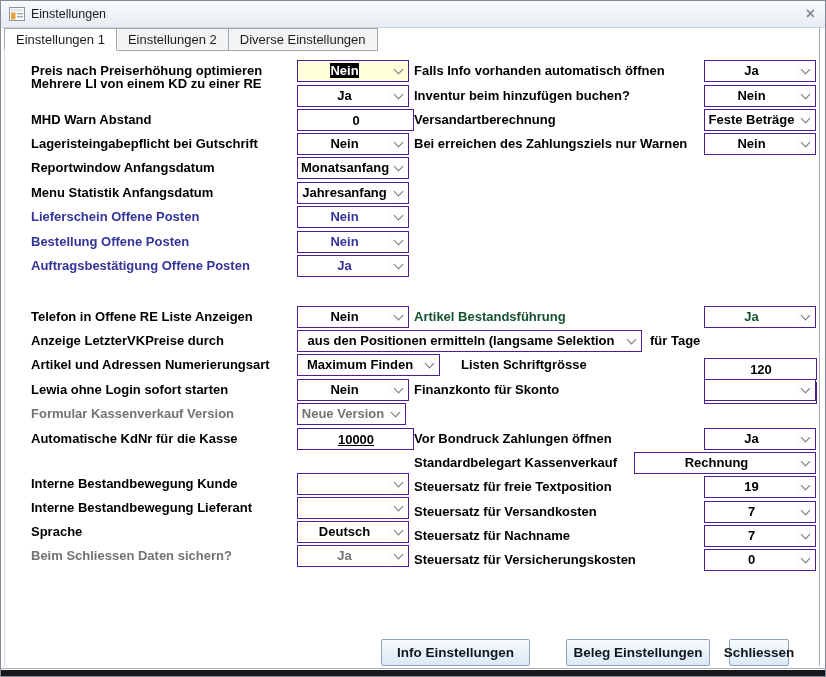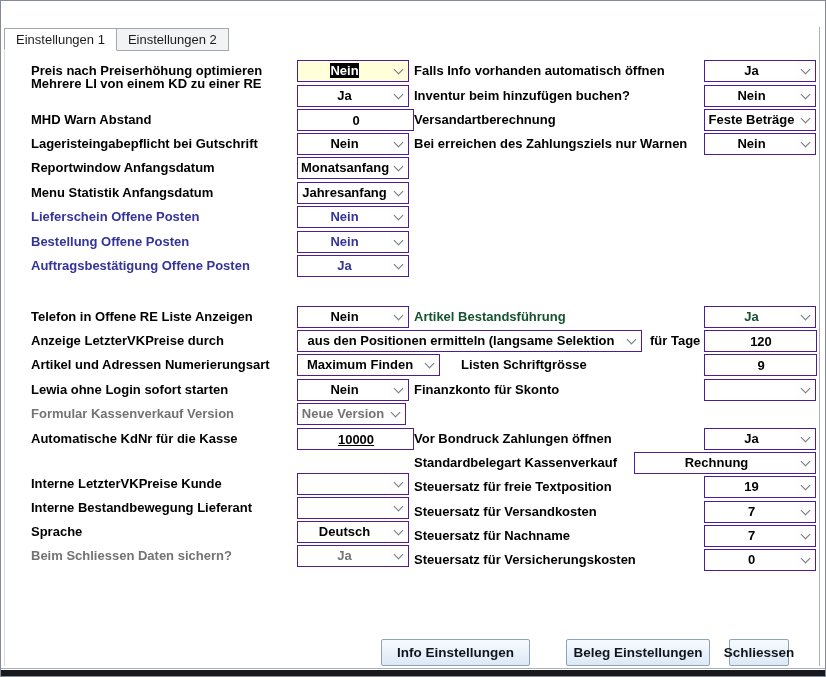--- a/index.html
+++ b/index.html
@@ -23,40 +23,52 @@
   input.fld{padding-left:3px;font-family:"Liberation Sans",sans-serif;outline:none;}
   .blue{color:#333399;}
   .purple{color:#737373;}
   .red{color:#14532d;}
   .focusfld{background:#ffffd9;}
   .sel{background:#000;color:#fff;}
   
   .lfld{left:296px;width:112px;}
   .lin{left:296px;width:117px;}
   .rfld{left:703px;width:112px;}
-  .rin{left:703px;width:113px;}
+  .rin{left:703px;width:113px;margin-top:28px;}
   .llbl{left:30px;}
   .rlbl{left:413px;text-align:right;}
   
   .btn{position:absolute;top:638px;height:27px;box-sizing:border-box;background:linear-gradient(#f7fbfe,#dbe9f7);border:1px solid #8fa3bb;border-radius:2px;font-size:13.5px;font-weight:bold;color:#10151c;display:flex;align-items:center;justify-content:center;cursor:default;}
   
   .edge-right{position:absolute;top:26px;bottom:10px;right:5px;width:1px;background:#aab0b8;}
   .edge-left{position:absolute;top:48px;bottom:10px;left:3px;width:1px;background:#d7dade;}
   .edge-bottomline{position:absolute;left:0;right:0;bottom:7px;height:1px;background:#aab0b8;}
   .bottombar{position:absolute;left:0;right:0;bottom:0;height:6px;background:#17191c;}
 </style>
 </head>
 <body>
 
 <div class="win">
 
+  <div class="titlebar">
+    <svg class="appicon" viewBox="0 0 16 14">
+      <rect x="0.5" y="0.5" width="15" height="13" fill="#fffdf5" stroke="#8a93a3"></rect>
+      <rect x="2" y="2" width="12" height="2.4" fill="#dce6f2"></rect>
+      <rect x="2" y="5.5" width="4.5" height="7" fill="#e8a33d"></rect>
+      <rect x="8" y="6" width="6" height="1.4" fill="#9aa7b8"></rect>
+      <rect x="8" y="9" width="6" height="1.4" fill="#9aa7b8"></rect>
+    </svg>
+    <span class="title">Einstellungen</span>
+    <span class="closeglyph">×</span>
+  </div>
 
   <div class="tabs">
     <div class="tab active">Einstellungen 1</div>
     <div class="tab">Einstellungen 2</div>
+    <div class="tab">Diverse Einstellungen</div>
   </div>
 
   <div class="lbl llbl" style="top:59px">Preis nach Preiserhöhung optimieren</div>
   <div class="fld combo lfld focusfld" style="top:59px"><span class="sel">Nein</span><span class="chevbox" style="background:#ffffd9">
         <i class="chev"></i>
       </span></div>
 
   <div class="lbl llbl" style="top:72px">Mehrere LI von einem KD zu einer RE</div>
   <div class="fld combo lfld" style="top:84px"><span>Ja</span><span class="chevbox">
         <i class="chev"></i>
@@ -116,21 +128,21 @@
       </span></div>
 
   <div class="lbl llbl purple" style="top:402px">Formular Kassenverkauf Version</div>
   <div class="fld combo" style="top:402px;left:296px;width:109px;position:absolute"><span class="purple">Neue Version</span><span class="chevbox">
         <i class="chev"></i>
       </span></div>
 
   <div class="lbl llbl" style="top:427px">Automatische KdNr für die Kasse</div>
   <input class="fld lin" style="top: 427px; position: absolute; text-decoration: underline;" readonly="" value="10000">
 
-  <div class="lbl llbl" style="top:472px">Interne LetzterVKPreise Kunde</div>
+  <div class="lbl llbl" style="top:472px">Interne Bestandbewegung Kunde</div>
   <div class="fld combo lfld" style="top:472px"><span></span><span class="chevbox">
         <i class="chev"></i>
       </span></div>
 
   <div class="lbl llbl" style="top:496px">Interne Bestandbewegung Lieferant</div>
   <div class="fld combo lfld" style="top:496px"><span></span><span class="chevbox">
         <i class="chev"></i>
       </span></div>
 
   <div class="lbl llbl" style="top:520px">Sprache</div>

